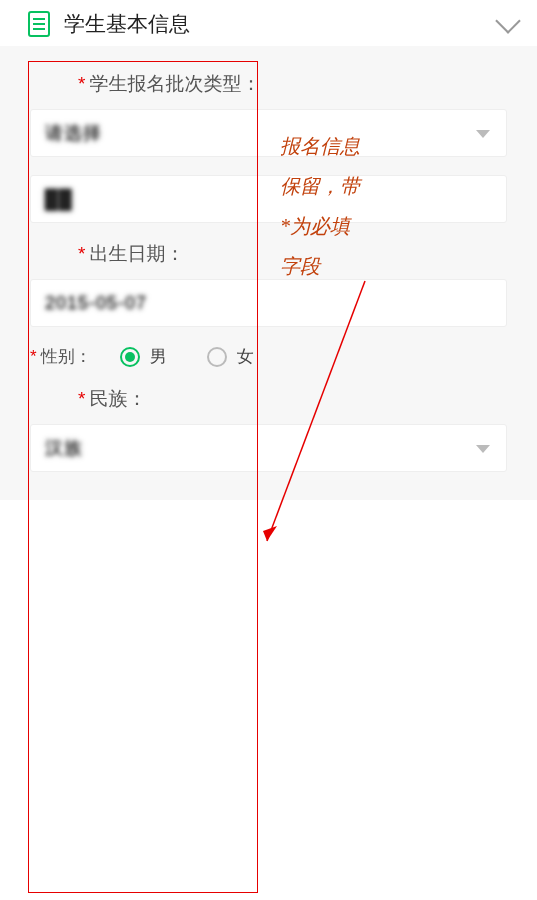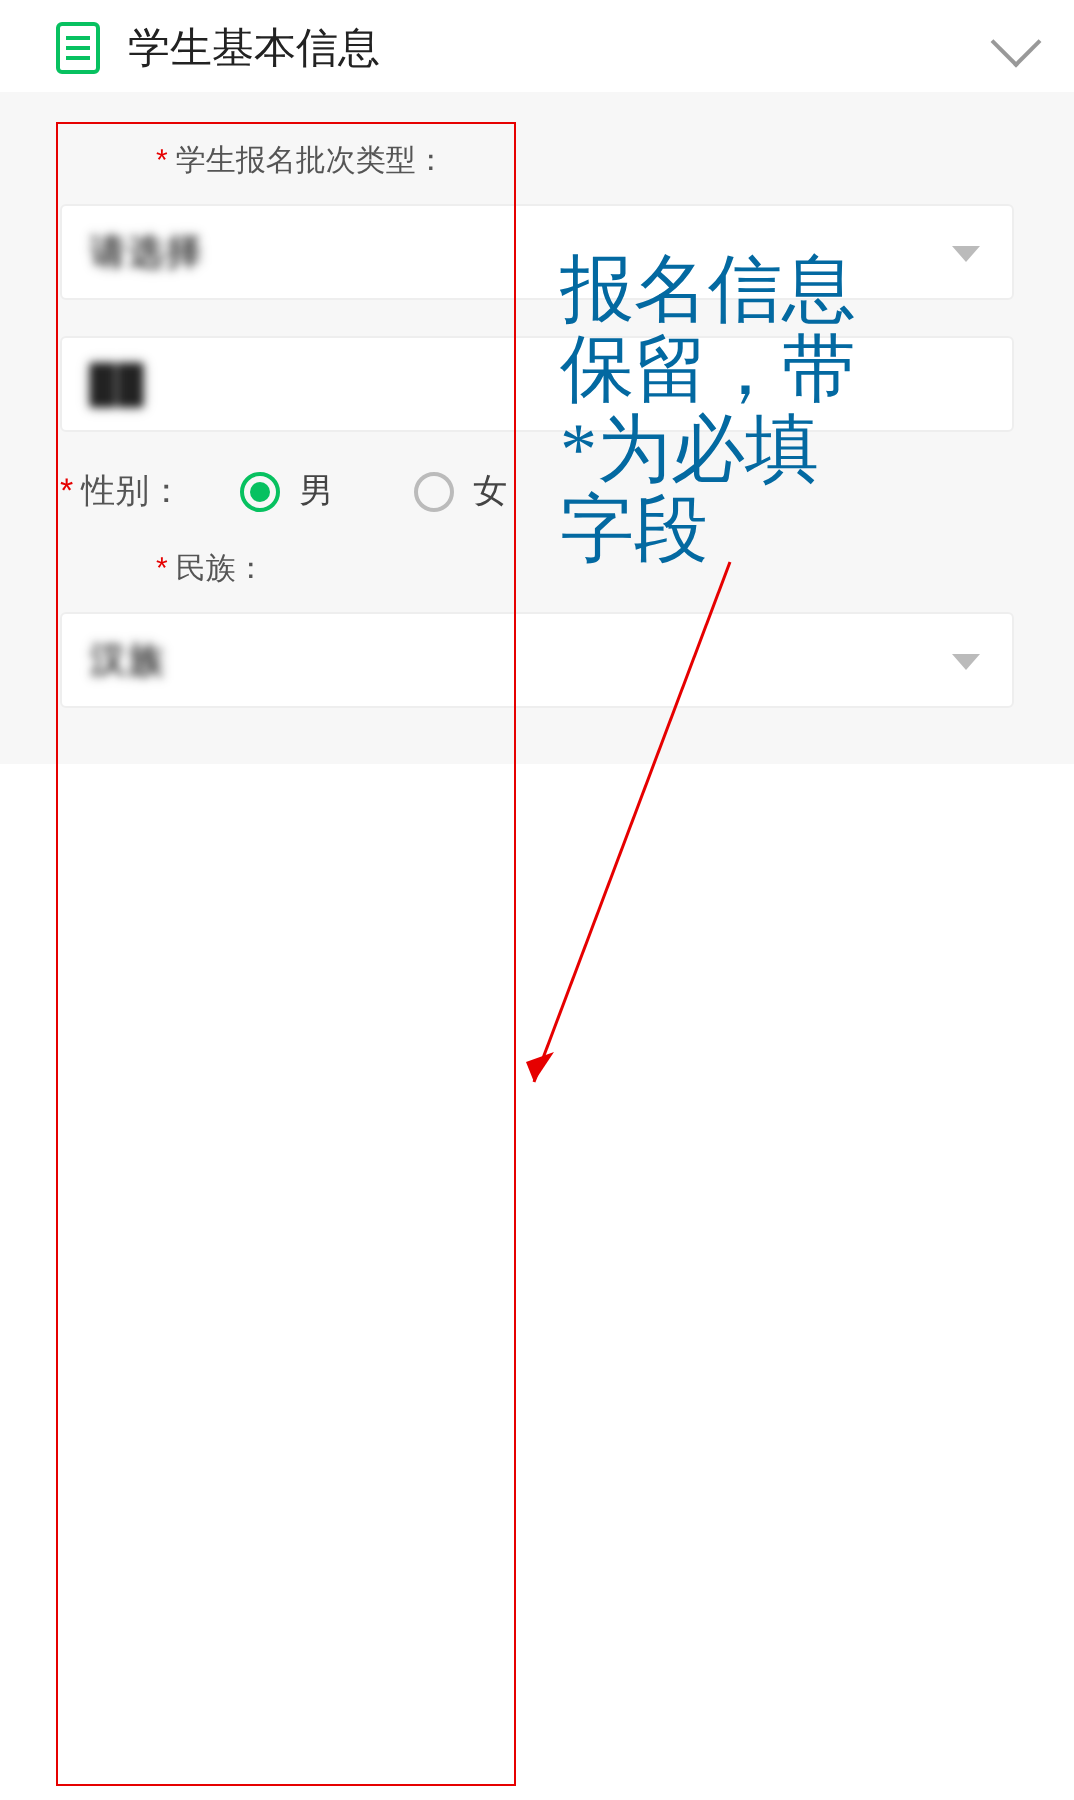--- a/index.html
+++ b/index.html
@@ -10,34 +10,34 @@
   .doc-icon::before,.doc-icon::after{content:"";position:absolute;left:3px;right:3px;height:2px;background:#07c160;}
   .doc-icon::before{top:5px;}
   .doc-icon::after{top:10px;}
   .doc-line3{position:absolute;left:3px;right:3px;top:15px;height:2px;background:#07c160;}
   .header-title{font-size:21px;color:#222;margin-left:14px;font-weight:500;}
   .chevron{width:16px;height:16px;border-right:2px solid #999;border-bottom:2px solid #999;transform:rotate(45deg);margin-top:-6px;}
   .body{background:#f7f7f7;padding:0;position:relative;}
   .form{padding:25px 30px 10px 30px;box-sizing:border-box;}
   .redbox{position:absolute;left:28px;top:15px;width:228px;height:830px;border:1.5px solid #e60000;pointer-events:none;z-index:5;}
   .field{margin-bottom:18px;}
-  .label{font-size:15px;color:#555;margin-bottom:12px;padding-left:48px;}
+  .label{font-size:19px;color:#555;margin-bottom:12px;padding-left:48px;}
   .label .star{color:#e60000;margin-right:4px;}
   .input{background:#fff;border:1px solid #eee;border-radius:3px;height:48px;display:flex;align-items:center;padding:0 14px;font-size:18px;color:#222;position:relative;box-sizing:border-box;width:100%;}
   .select-caret{position:absolute;right:16px;top:50%;margin-top:-3px;width:0;height:0;border-left:7px solid transparent;border-right:7px solid transparent;border-top:8px solid #bbb;}
   .pix{filter:blur(2.2px);-webkit-filter:blur(2.2px);text-shadow:0 0 4px rgba(0,0,0,0.5);letter-spacing:1px;}
   .radio-row{display:flex;align-items:flex-start;}
   .radio{display:flex;align-items:center;margin-right:40px;}
   .radio-circle{width:20px;height:20px;border:2px solid #07c160;border-radius:50%;display:flex;align-items:center;justify-content:center;box-sizing:border-box;margin-right:10px;}
   .radio-circle.unset{border-color:#bbb;}
   .radio-dot{width:10px;height:10px;background:#07c160;border-radius:50%;}
   .radio-text{font-size:17px;color:#444;}
   .radio-label{font-size:17px;color:#555;margin-right:28px;}
   .radio-label .star{color:#e60000;margin-right:4px;}
-  .annotation{position:absolute;left:280px;top:80px;color:#0369a1;font-size:37px;line-height:40px;font-family:"SimSun","STSong",serif;z-index:6;pointer-events:none;}
+  .annotation{position:absolute;left:280px;top:80px;color:#c2410c;font-size:20px;line-height:40px;font-family:"SimSun","STSong",serif;z-index:6;pointer-events:none;font-style:italic;}
   svg.arrow{position:absolute;left:255px;top:225px;width:120px;height:280px;z-index:6;pointer-events:none;}
 </style>
 </head>
 <body>
 
 <div class="page">
   <div class="header">
     <div class="header-left">
       <div class="doc-icon">
           <div class="doc-line3"></div>
@@ -68,20 +68,26 @@
         </div>
       </div>
 
       <div class="field">
         <div class="input">
           <span class="pix">██</span>
         </div>
       </div>
 
 
+      <div class="field">
+        <div class="label"><span class="star">*</span><span>出生日期：</span></div>
+        <div class="input">
+          <span class="pix">2015-05-07</span>
+        </div>
+      </div>
 
       <div class="field">
         <div class="radio-row">
           <div class="radio-label"><span class="star">*</span><span>性别：</span></div>
           <div class="radio">
             <div class="radio-circle">
                 <div class="radio-dot"></div>
               </div>
             <div class="radio-text">男</div>
           </div>

